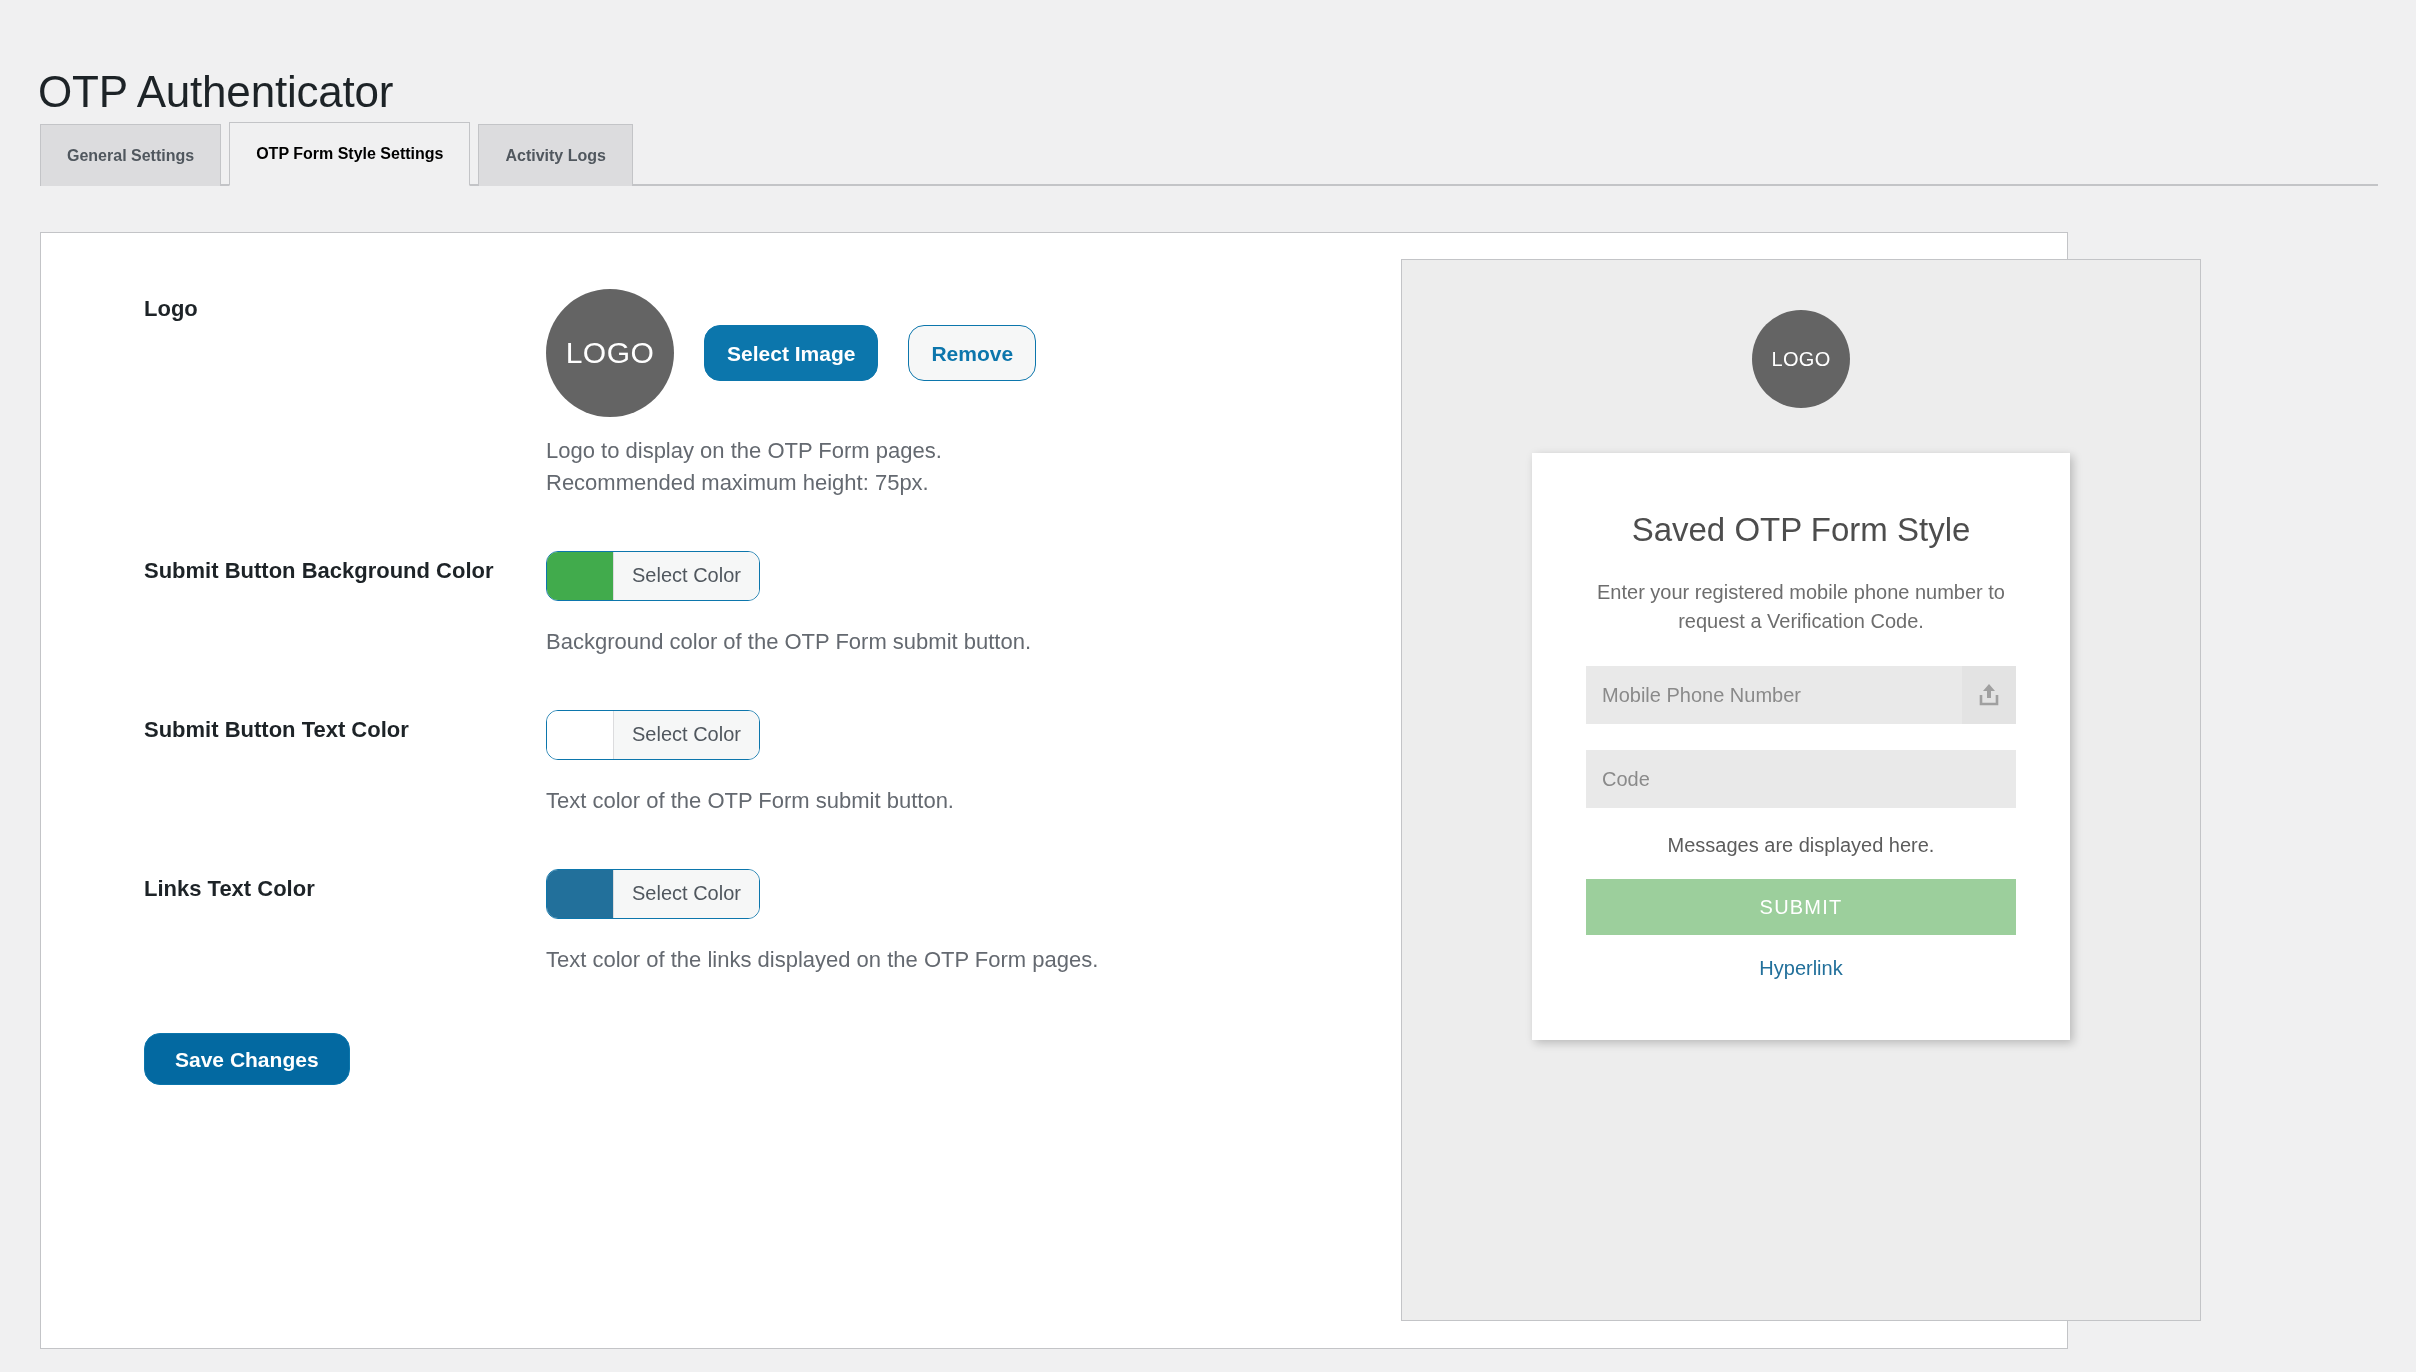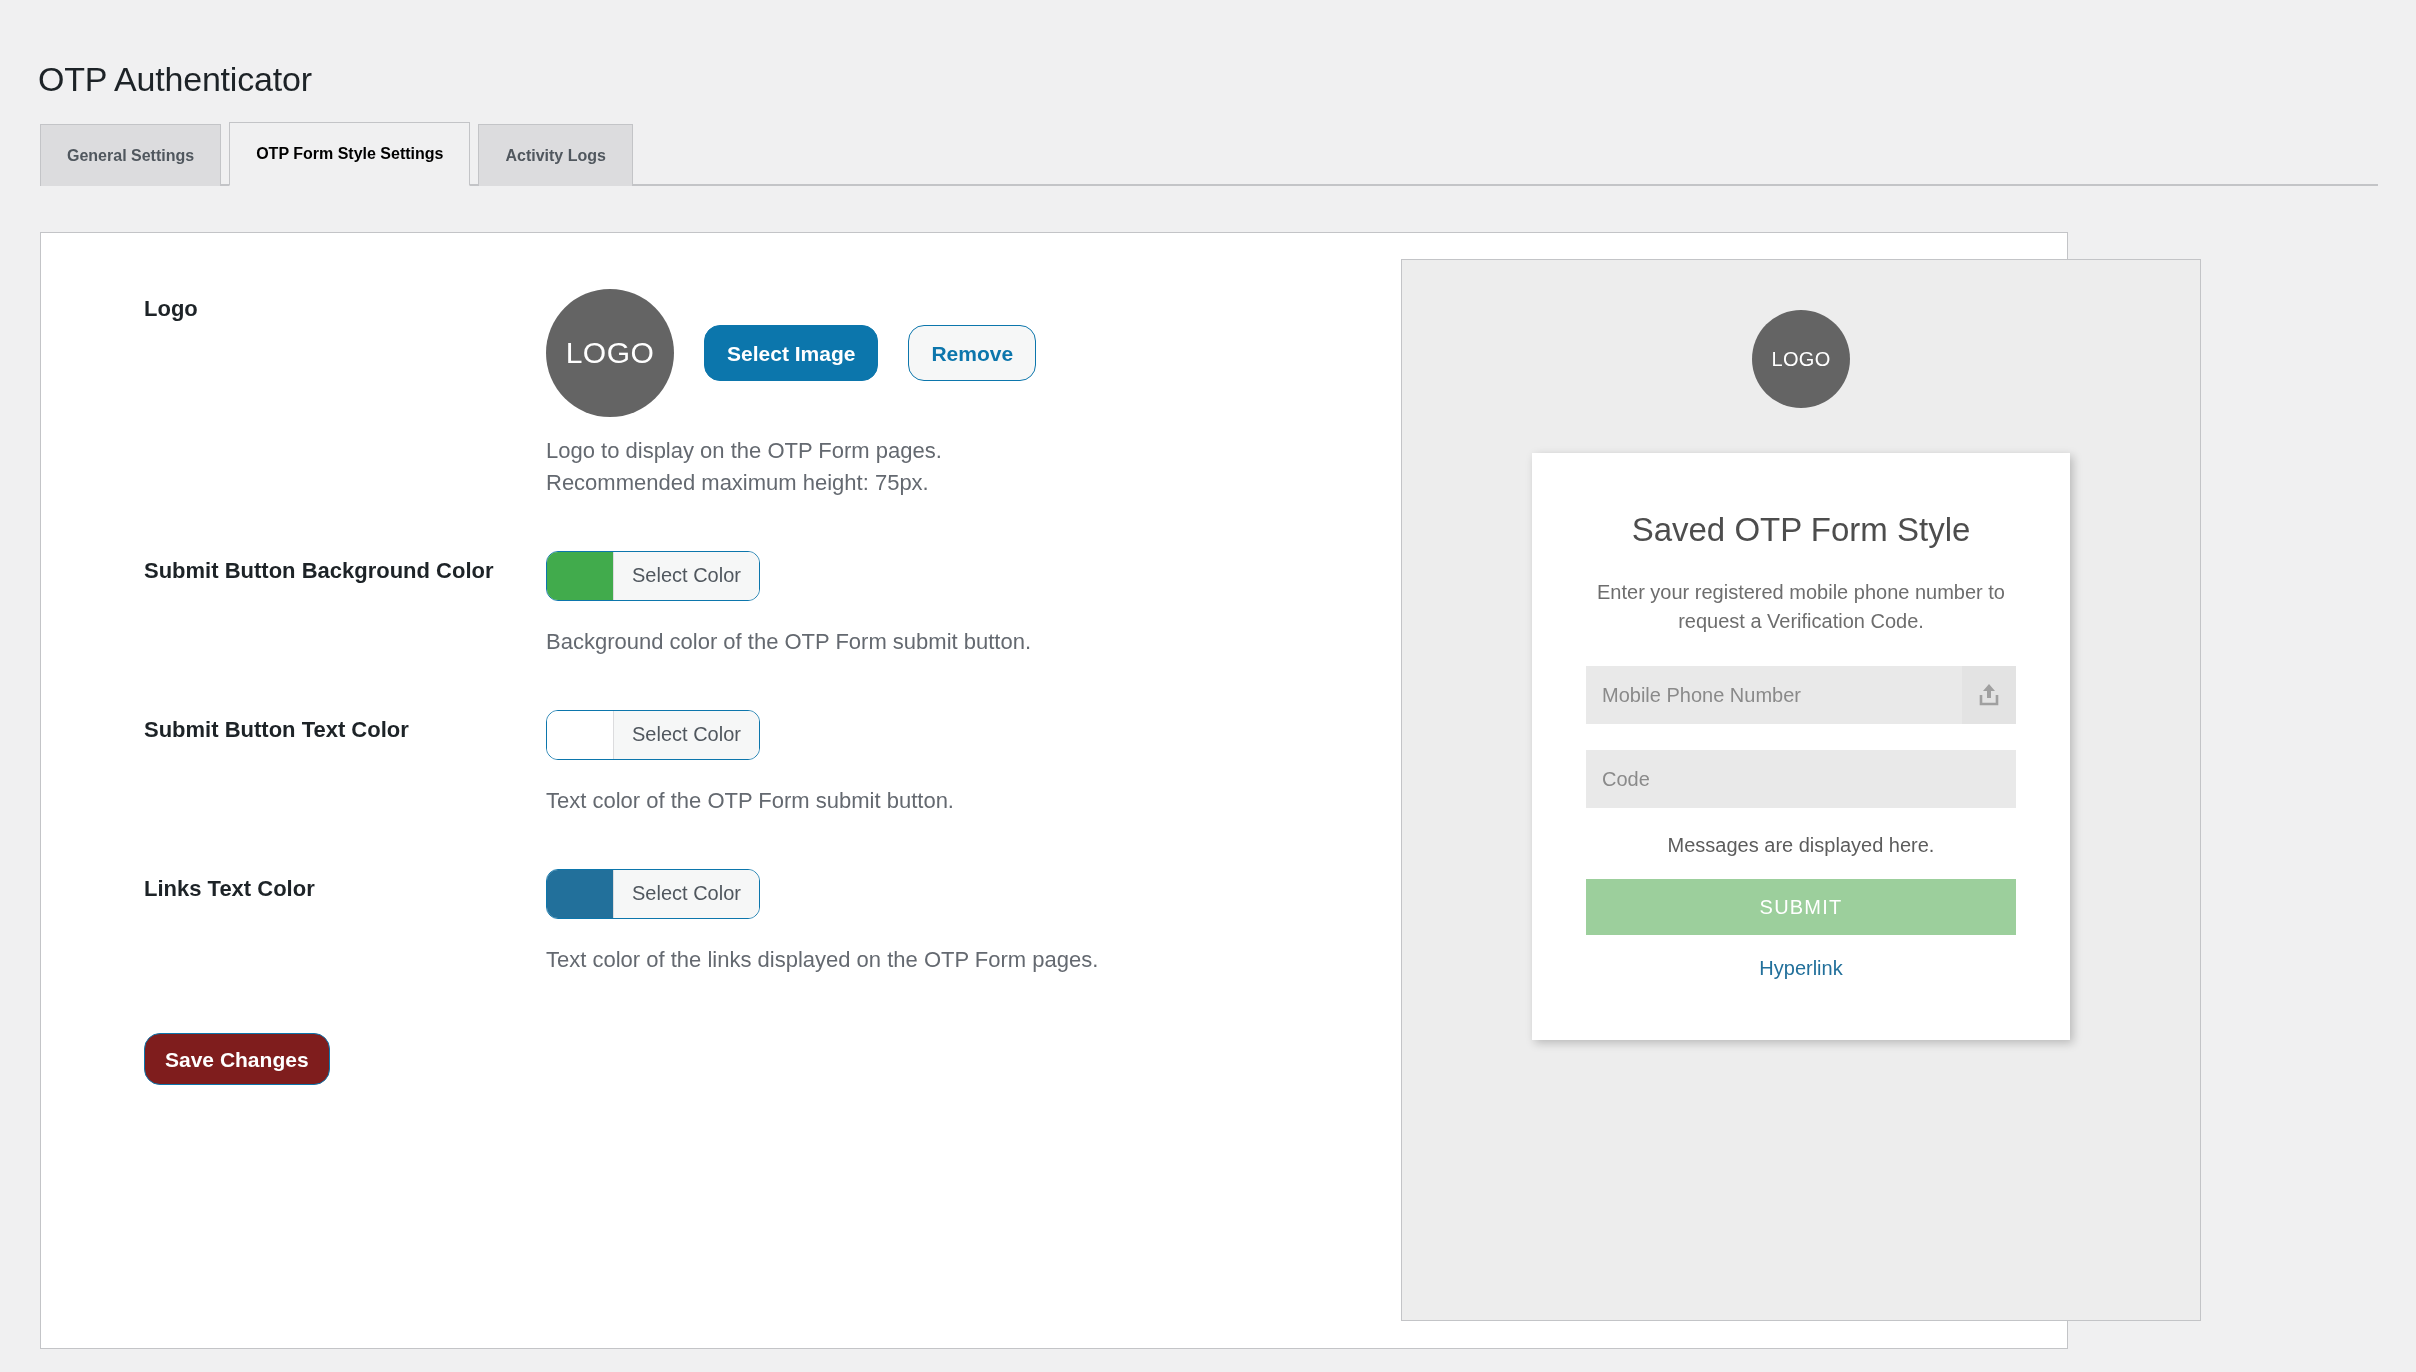--- a/index.html
+++ b/index.html
@@ -14,21 +14,21 @@
     font-family: "Liberation Sans", sans-serif;
     -webkit-font-smoothing: antialiased;
     overflow: hidden;
   }
 
   
   .page-title {
     position: absolute;
     left: 38px;
     top: 34px;
-    font-size: 34px;
+    font-size: 44px;
     font-weight: 400;
     color: #1d2327;
     line-height: 1.3;
     letter-spacing: -0.2px;
   }
 
   
   .nav-tabs {
     position: absolute;
     left: 40px;
@@ -145,25 +145,25 @@
     padding: 0 22px;
   }
   .btn-secondary {
     background: #f6f7f7;
     border: 1px solid #0c76ac;
     color: #0c76ac;
     height: 56px;
     padding: 0 22px;
   }
   .btn-save {
-    background: #7f1d1d;
+    background: #0369a1;
     border: 1px solid #0c76ac;
     color: #ffffff;
     height: 52px;
-    padding: 0 20px;
+    padding: 0 30px;
     font-size: 21px;
   }
 
   .desc {
     font-size: 22px;
     color: #646970;
     line-height: 1.45;
     margin-top: 18px;
   }
   .desc-tight { margin-top: 22px; }

